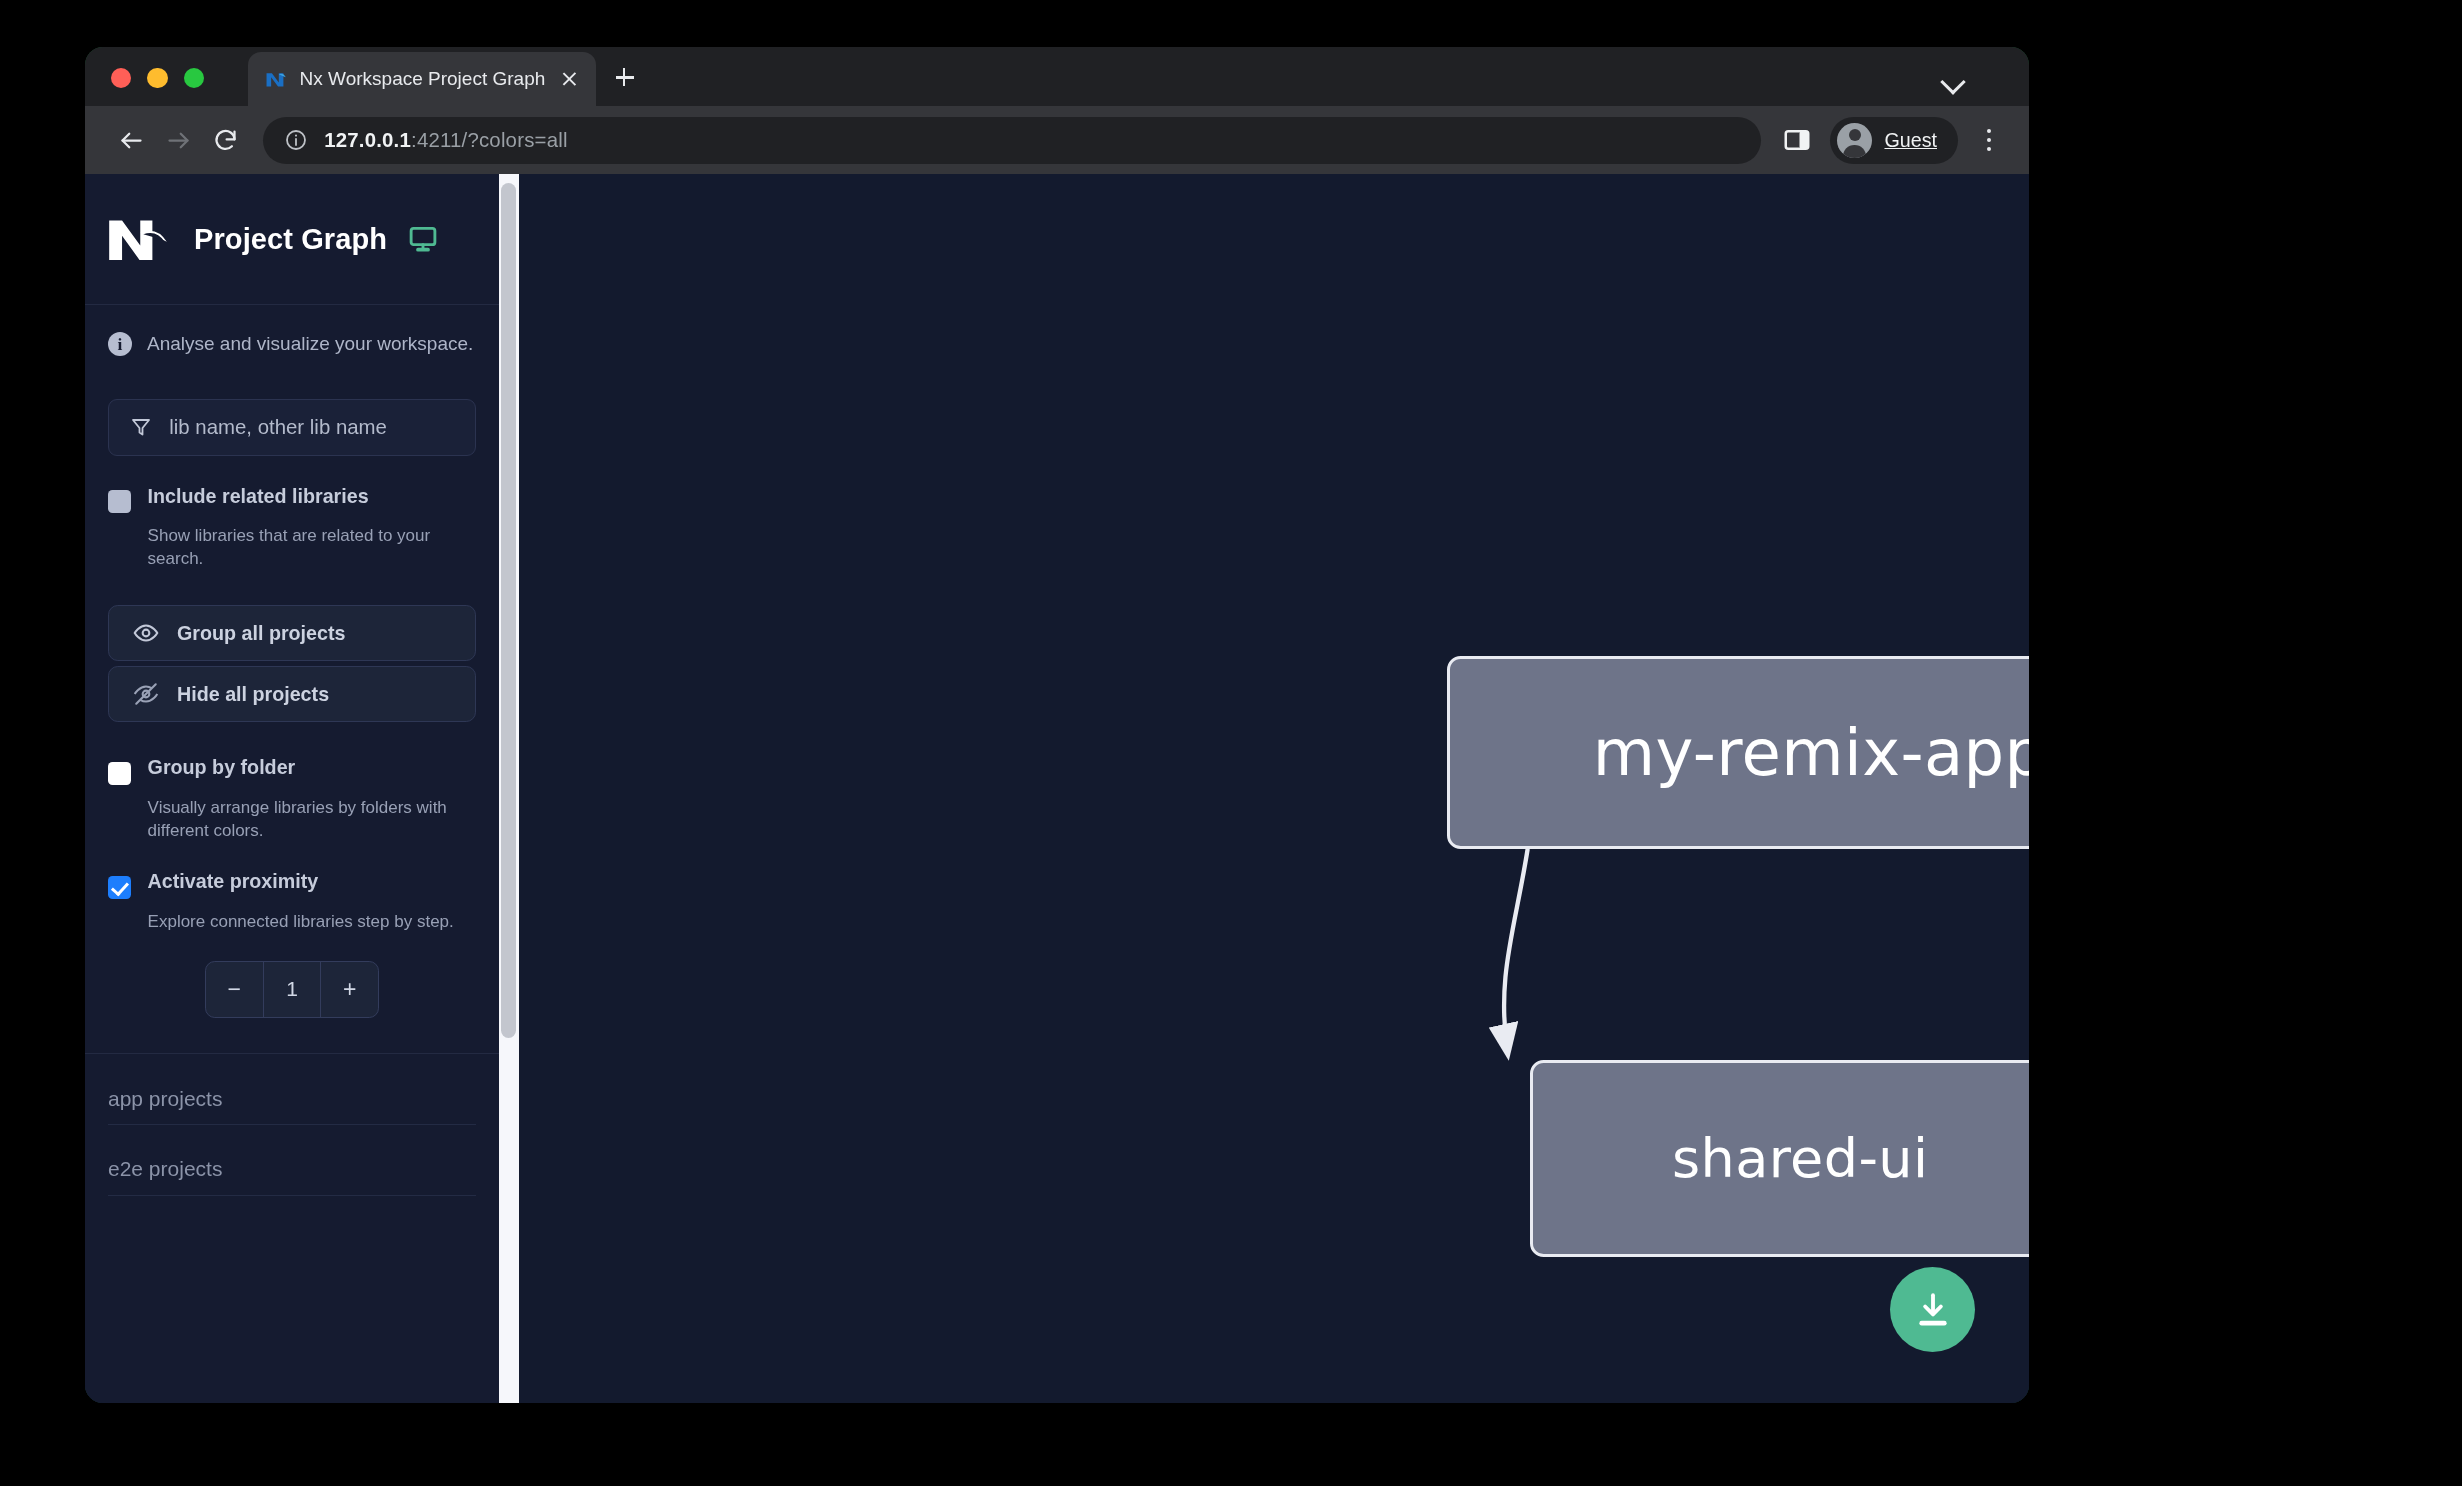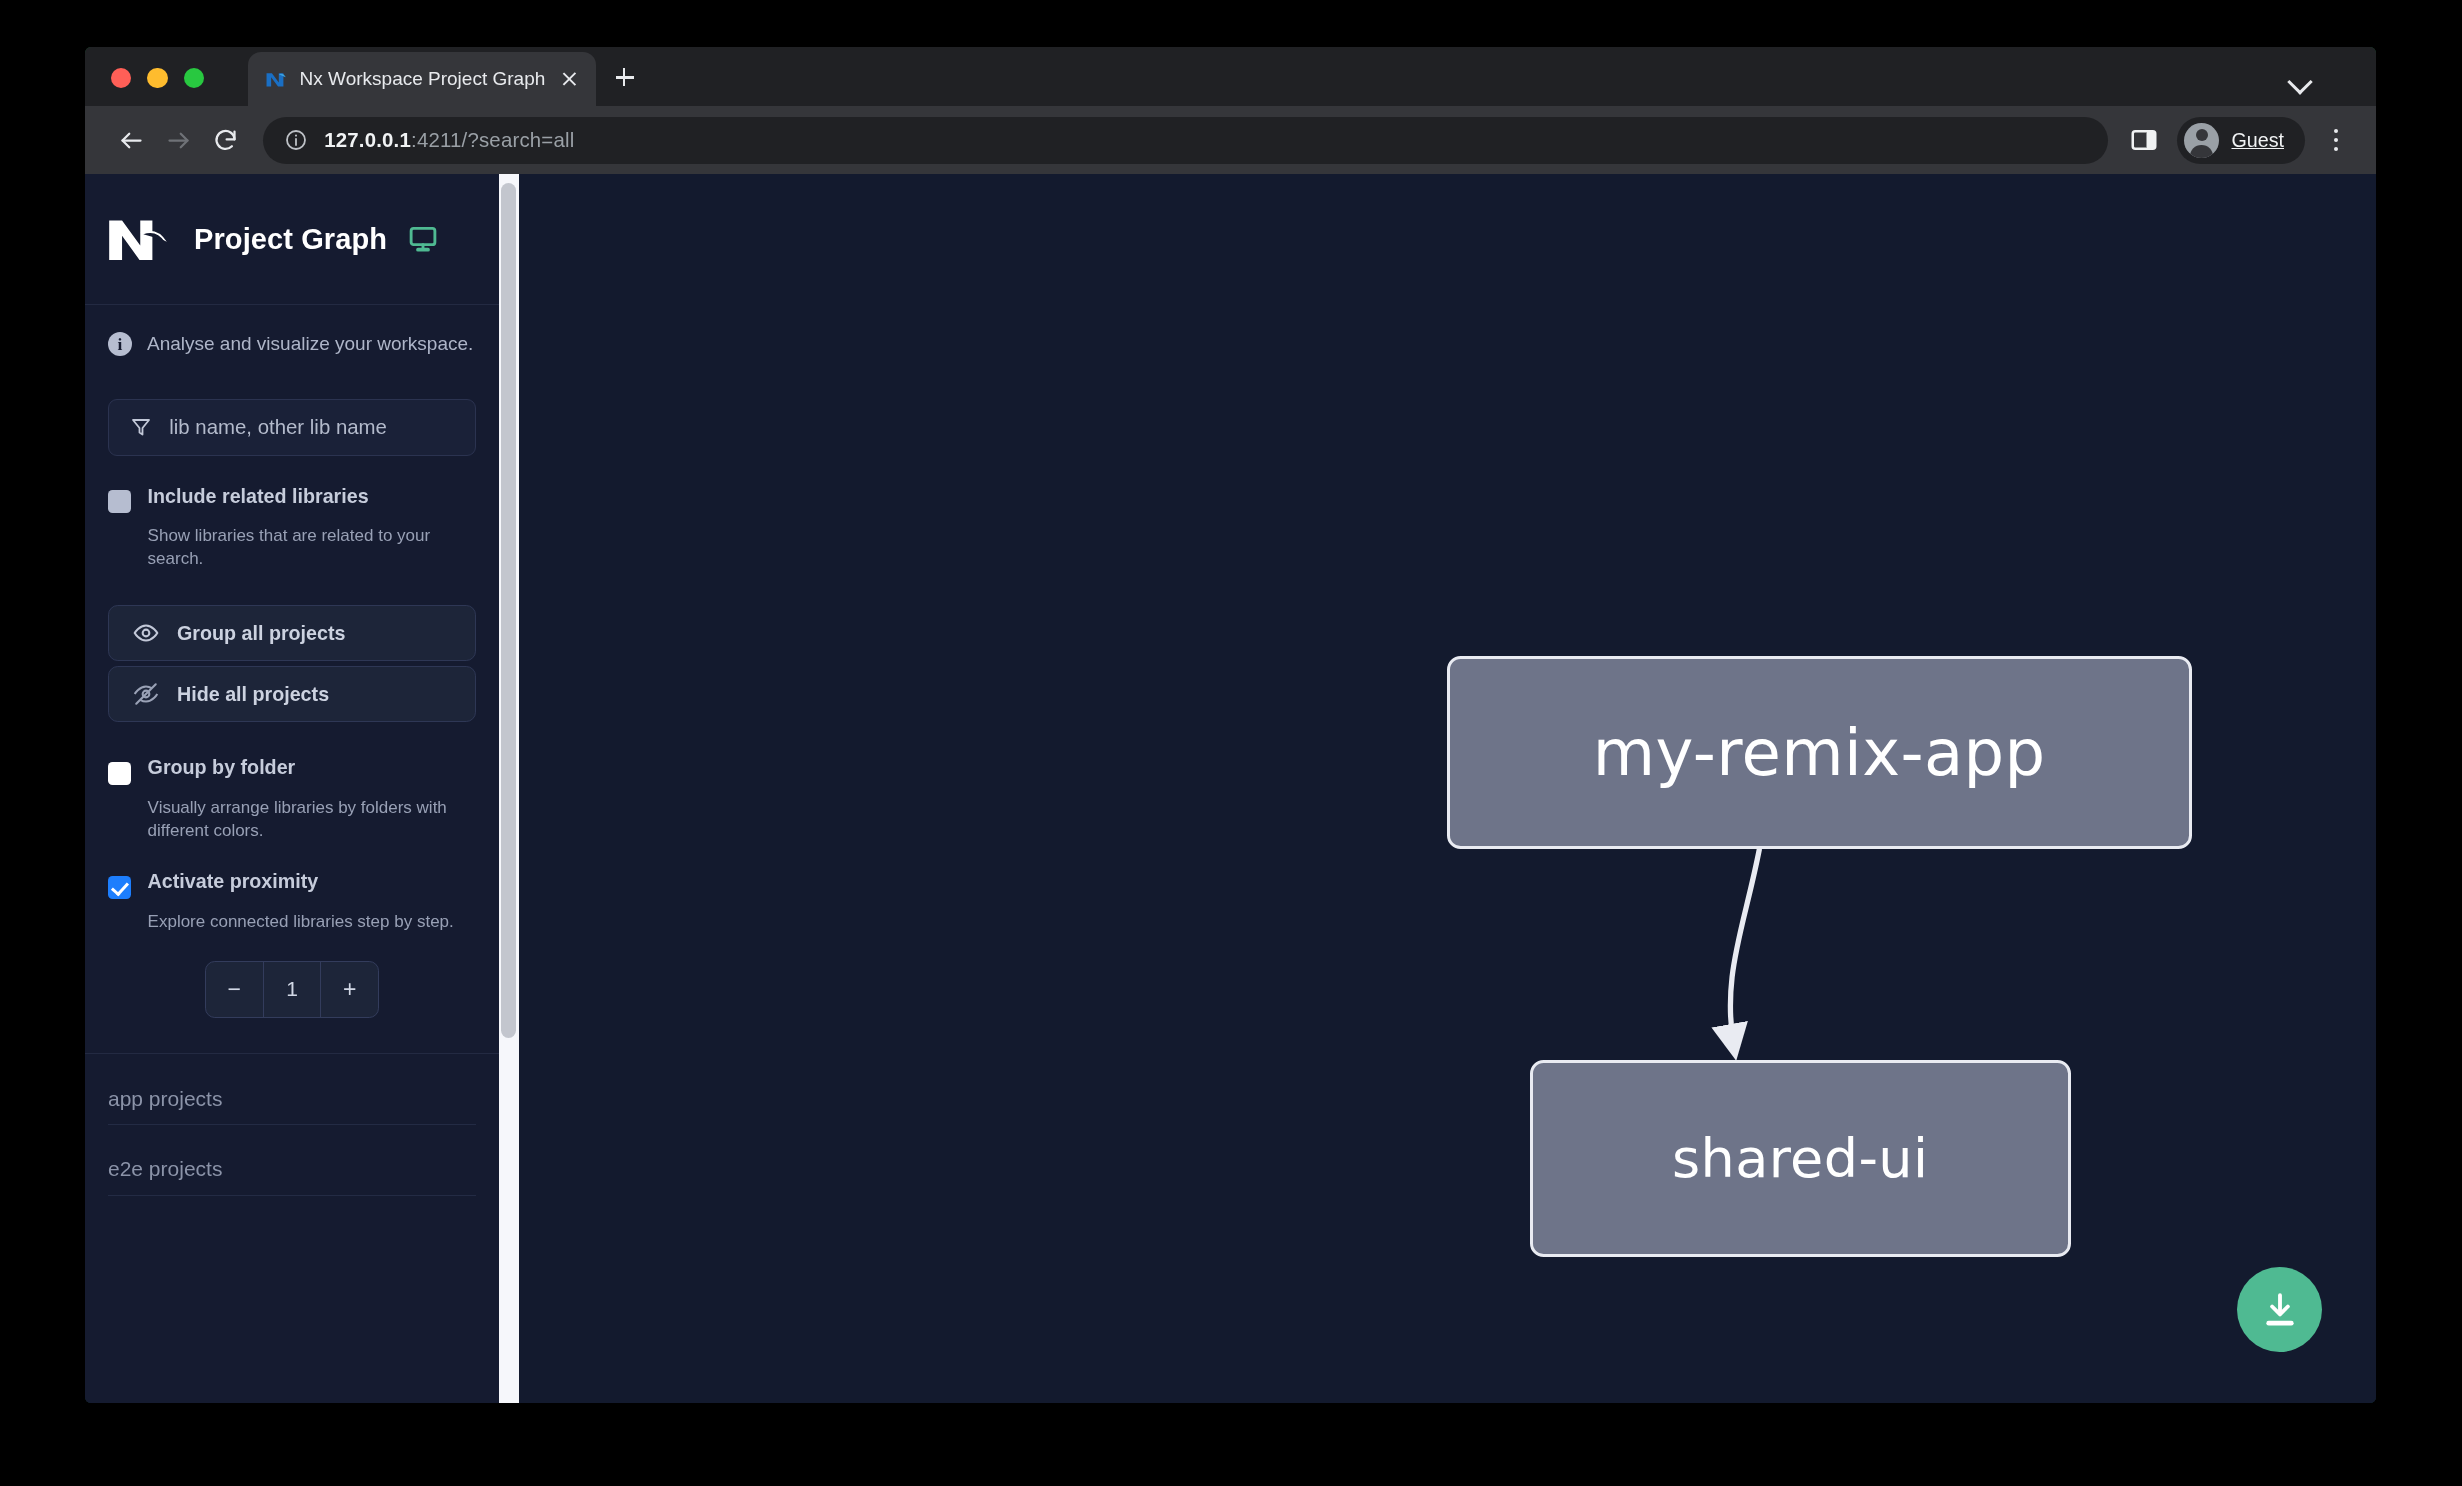--- a/index.html
+++ b/index.html
@@ -7,23 +7,23 @@
     width: 2462px; height: 1487px;
     background: #000000;
     font-family: "Liberation Sans", sans-serif;
     overflow: hidden;
   }
 
   
   .browser-window {
     position: absolute;
     left: 85px; top: 47px;
-    width: 2291px; height: 1356px;
+    width: 1944px; height: 1356px;
     background: #14532d;
-    border-radius: 6px;
+    border-radius: 18px;
     overflow: hidden;
     box-shadow: 0 13.6px 45px rgba(0,0,0,0.65);
   }
 
   
   .tab-strip {
     position: relative;
     height: 59px;
     background: #202124;
     display: flex;
@@ -455,21 +455,21 @@
           <polyline points="20,4 20,11 13,11"></polyline>
       </svg>
     </div>
 
     <div class="omnibox">
       <svg width="24" height="24" viewBox="0 0 24 24" fill="none" stroke="#bdc1c6" stroke-width="1.8">
         <circle cx="12" cy="12" r="9"></circle>
           <line x1="12" y1="11" x2="12" y2="17" stroke-linecap="round"></line>
         <circle cx="12" cy="7.6" r="1.05" fill="#bdc1c6" stroke="none"></circle>
       </svg>
-      <span class="omnibox-url"><b>127.0.0.1</b><span>:4211/?search=all</span></span>
+      <span class="omnibox-url"><b>127.0.0.1</b><span>:4211/?colors=all</span></span>
     </div>
 
     <div class="side-panel-icon">
       <svg width="30" height="30" viewBox="0 0 24 24">
         <rect x="3" y="5" width="18" height="14" rx="2" fill="none" stroke="#f1f3f4" stroke-width="2"></rect>
         <rect x="14" y="5" width="7" height="14" rx="2" fill="#f1f3f4"></rect>
       </svg>
     </div>
 
     <div class="profile-chip">

